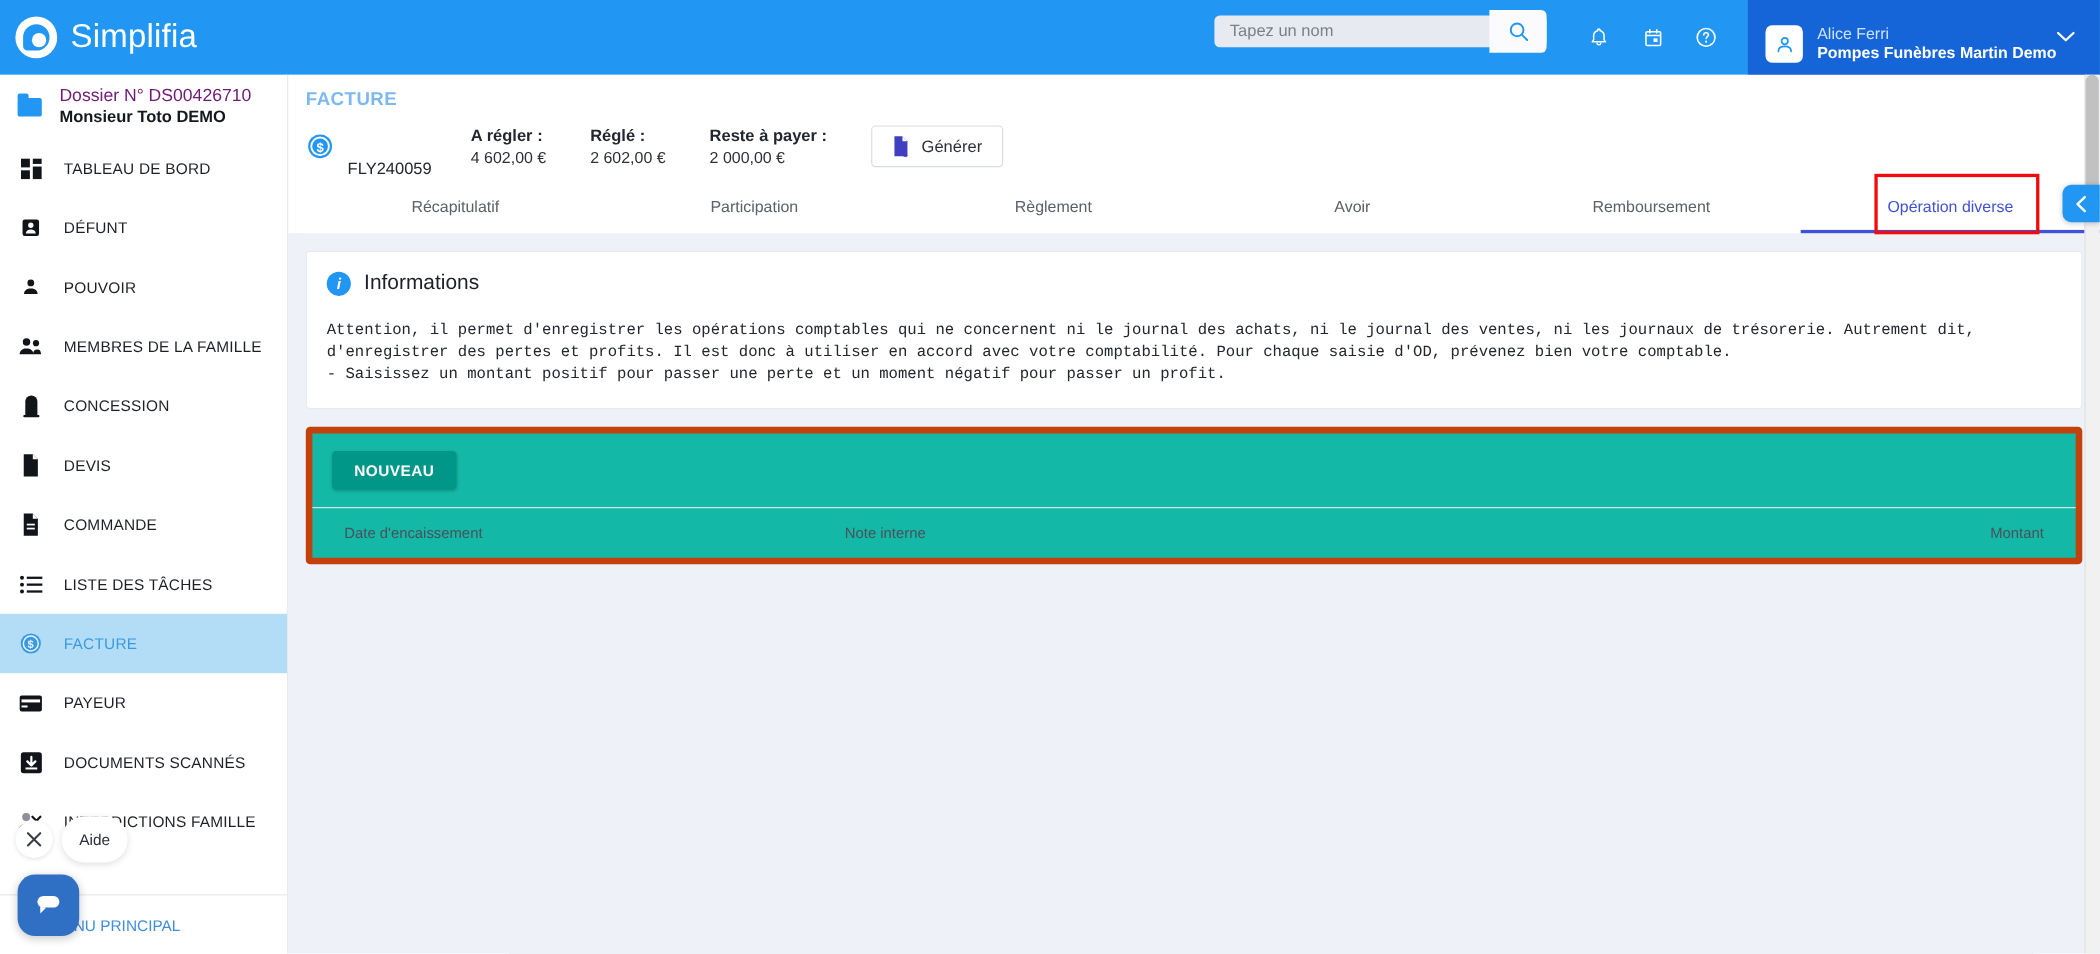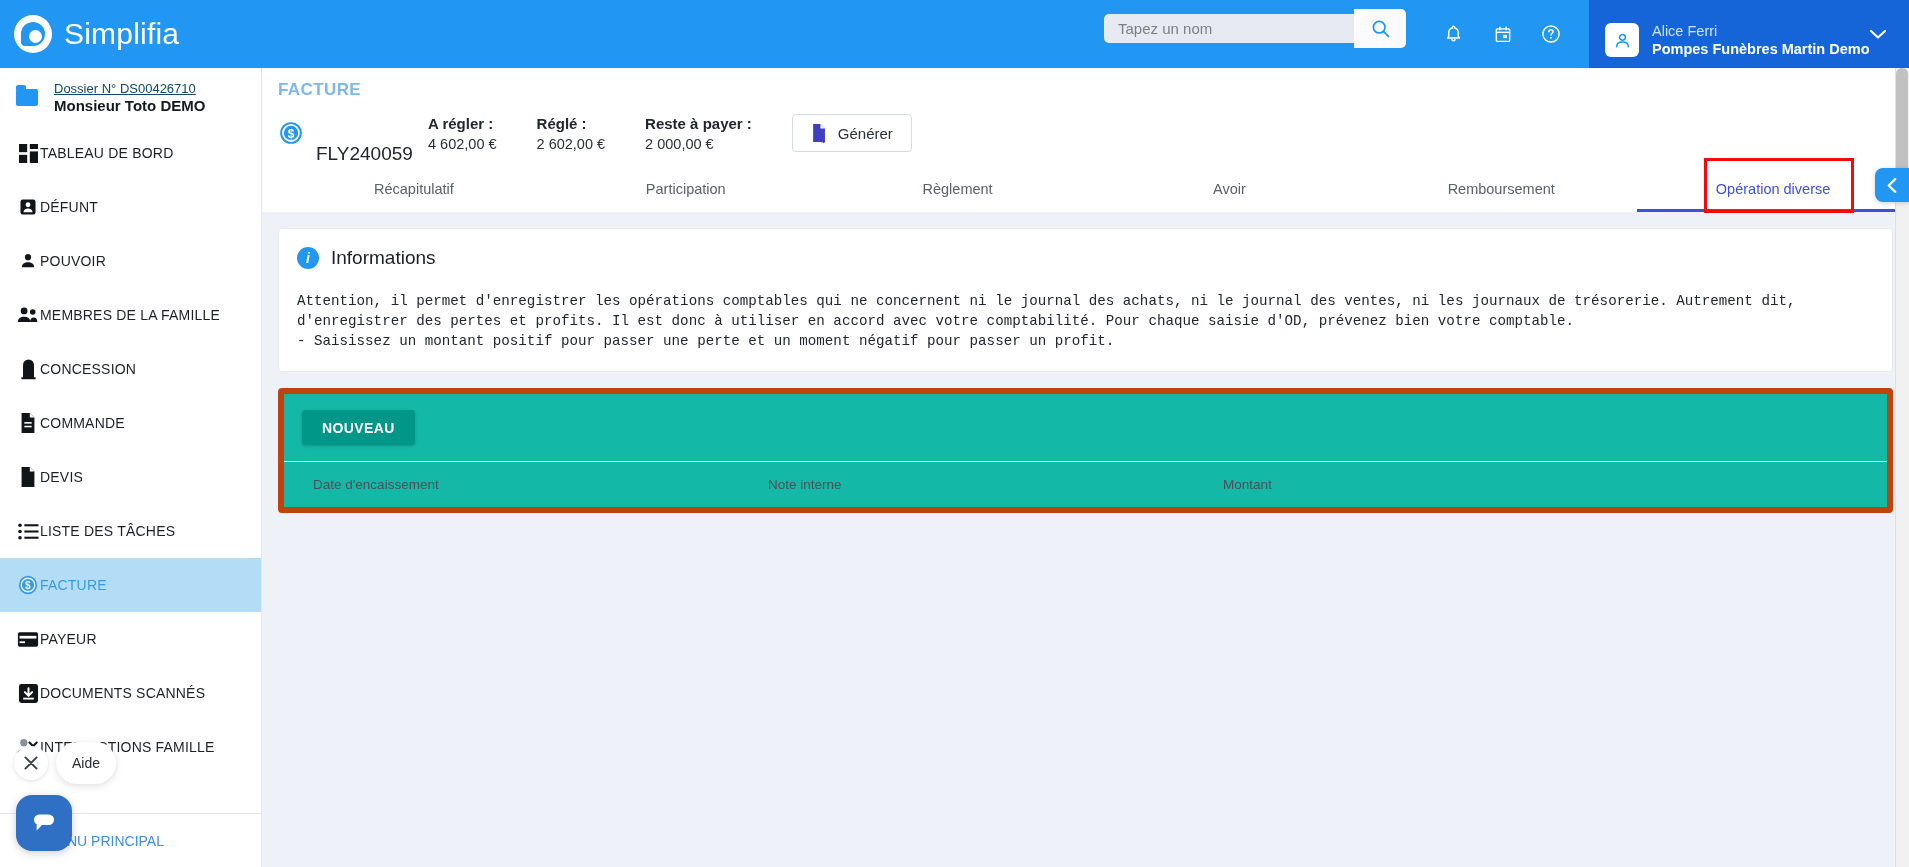--- a/index.html
+++ b/index.html
@@ -86,25 +86,25 @@
     padding: 12px 10px 12px 16px; height: 58px; cursor: pointer;
   }
   .folder-ic {
     width: 22px; height: 17px; background: #2196f3; border-radius: 2px;
     position: relative; flex: none;
   }
   .folder-ic::before {
     content: ""; position: absolute; top: -4px; left: 0;
     width: 10px; height: 5px; background: #2196f3; border-radius: 2px 2px 0 0;
   }
-  .dossier-num { font-size: 13px; color: #0c4a6e; text-decoration: underline; }
+  .dossier-num { font-size: 16px; color: #701a75; }
   .dossier-name { font-size: 15px; color: #14181f; font-weight: bold; margin-top: 1px; }
 
   .nav-item {
-    display: flex; align-items: center; 
+    display: flex; align-items: center; gap: 18px;
     height: 54px; padding-left: 16px; cursor: pointer;
     font-size: 14px; color: #1d2027; letter-spacing: .2px;
   }
   .nav-item.active { background: #b3ddf7; color: #3a9ae0; }
   .nav-ic { width: 24px; height: 24px; flex: none; display: flex; align-items: center; justify-content: center; }
 
   .sidebar-foot {
     position: absolute; bottom: 0; left: 0; width: 262px; height: 54px;
     border-top: 1px solid #e4e7ec; display: flex; align-items: center;
     gap: 14px; padding-left: 18px; cursor: pointer;
@@ -136,21 +136,21 @@
     position: absolute; left: 262px; top: 68px;
     width: 1647px; height: 799px; background: #eef1f8; overflow: hidden;
   }
   .facture-head { background: #ffffff; padding: 12px 0 0 16px; }
   .facture-title {
     color: #7db8ef; font-size: 17px; font-weight: bold; letter-spacing: .4px;
   }
   .summary { display: flex; align-items: center; gap: 0; height: 66px; }
   .inv-id { display: flex; align-items: center; gap: 12px; width: 150px; }
   .coin-ic { width: 26px; height: 26px; flex: none; }
-  .inv-num { font-size: 19px; color: #22262e; margin-top: 41px; }
+  .inv-num { font-size: 15px; color: #22262e; margin-top: 41px; }
   .amt { margin-right: 40px; }
   .amt-label { font-size: 15px; color: #22262e; font-weight: bold; white-space: nowrap; }
   .amt-value { font-size: 14.5px; color: #2b2f36; margin-top: 4px; }
   .gen-btn {
     display: flex; align-items: center; gap: 10px;
     height: 38px; padding: 0 18px; background: #ffffff;
     border: 1px solid #d6dae2; border-radius: 4px; cursor: pointer;
     font-size: 15px; color: #2b2f36; font-family: "Liberation Sans", sans-serif;
   }
 
@@ -196,21 +196,21 @@
     height: 35px; padding: 0 20px; font-size: 14px; font-weight: bold;
     letter-spacing: .4px; cursor: pointer; box-shadow: 0 1px 3px rgba(0,0,0,.22);
     font-family: "Liberation Sans", sans-serif;
   }
   .thead {
     display: flex; border-top: 1px solid #e7eaf0;
     height: 46px; align-items: center; padding: 0 29px; font-size: 13.5px; color: #4b5059;
   }
   .th-date { width: 455px; }
   .th-note { width: 455px; }
-  .th-amt  { flex: 1; }
+  .th-amt  { flex: 1; text-align: right; }
 
   .collapse-btn {
     position: absolute; right: 0; top: 100px;
     width: 34px; height: 34px; border-radius: 8px 0 0 8px;
     background: #2196f3; display: flex; align-items: center; justify-content: center;
     cursor: pointer; z-index: 30; box-shadow: 0 1px 5px rgba(0,0,0,.18);
   }
 
   
   .scrollbar {
@@ -350,35 +350,35 @@
           </svg>
       </span>
       <span>CONCESSION</span>
     </div>
 
     <div class="nav-item">
       <span class="nav-ic">
         <svg width="18" height="22" viewBox="0 0 18 24">
             <path d="M2 1h9l5 5v17H2z" fill="#111418"></path>
             <path d="M11 1v5h5z" fill="#ffffff"></path>
-            <rect x="5" y="11" width="8" height="1.7" fill="#ffffff"></rect>
-            <rect x="5" y="15" width="8" height="1.7" fill="#ffffff"></rect>
-          </svg>
-      </span>
-      <span>COMMANDE</span>
+          </svg>
+      </span>
+      <span>DEVIS</span>
     </div>
 
     <div class="nav-item">
       <span class="nav-ic">
         <svg width="18" height="22" viewBox="0 0 18 24">
             <path d="M2 1h9l5 5v17H2z" fill="#111418"></path>
             <path d="M11 1v5h5z" fill="#ffffff"></path>
-          </svg>
-      </span>
-      <span>DEVIS</span>
+            <rect x="5" y="11" width="8" height="1.7" fill="#ffffff"></rect>
+            <rect x="5" y="15" width="8" height="1.7" fill="#ffffff"></rect>
+          </svg>
+      </span>
+      <span>COMMANDE</span>
     </div>
 
     <div class="nav-item">
       <span class="nav-ic">
         <svg width="21" height="17" viewBox="0 0 22 18">
             <circle cx="2" cy="2.4" r="1.9" fill="#111418"></circle>
             <circle cx="2" cy="9" r="1.9" fill="#111418"></circle>
             <circle cx="2" cy="15.6" r="1.9" fill="#111418"></circle>
             <rect x="6.6" y="1.3" width="15" height="2.2" fill="#111418"></rect>
             <rect x="6.6" y="7.9" width="15" height="2.2" fill="#111418"></rect>

